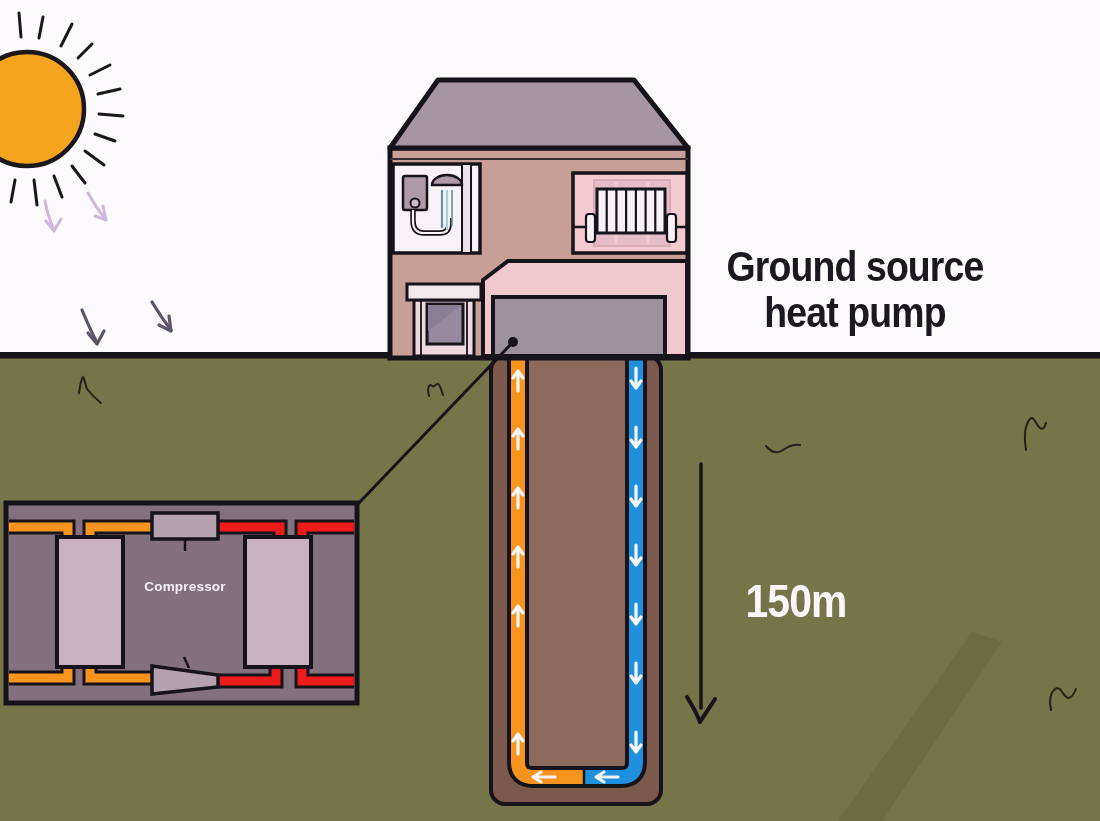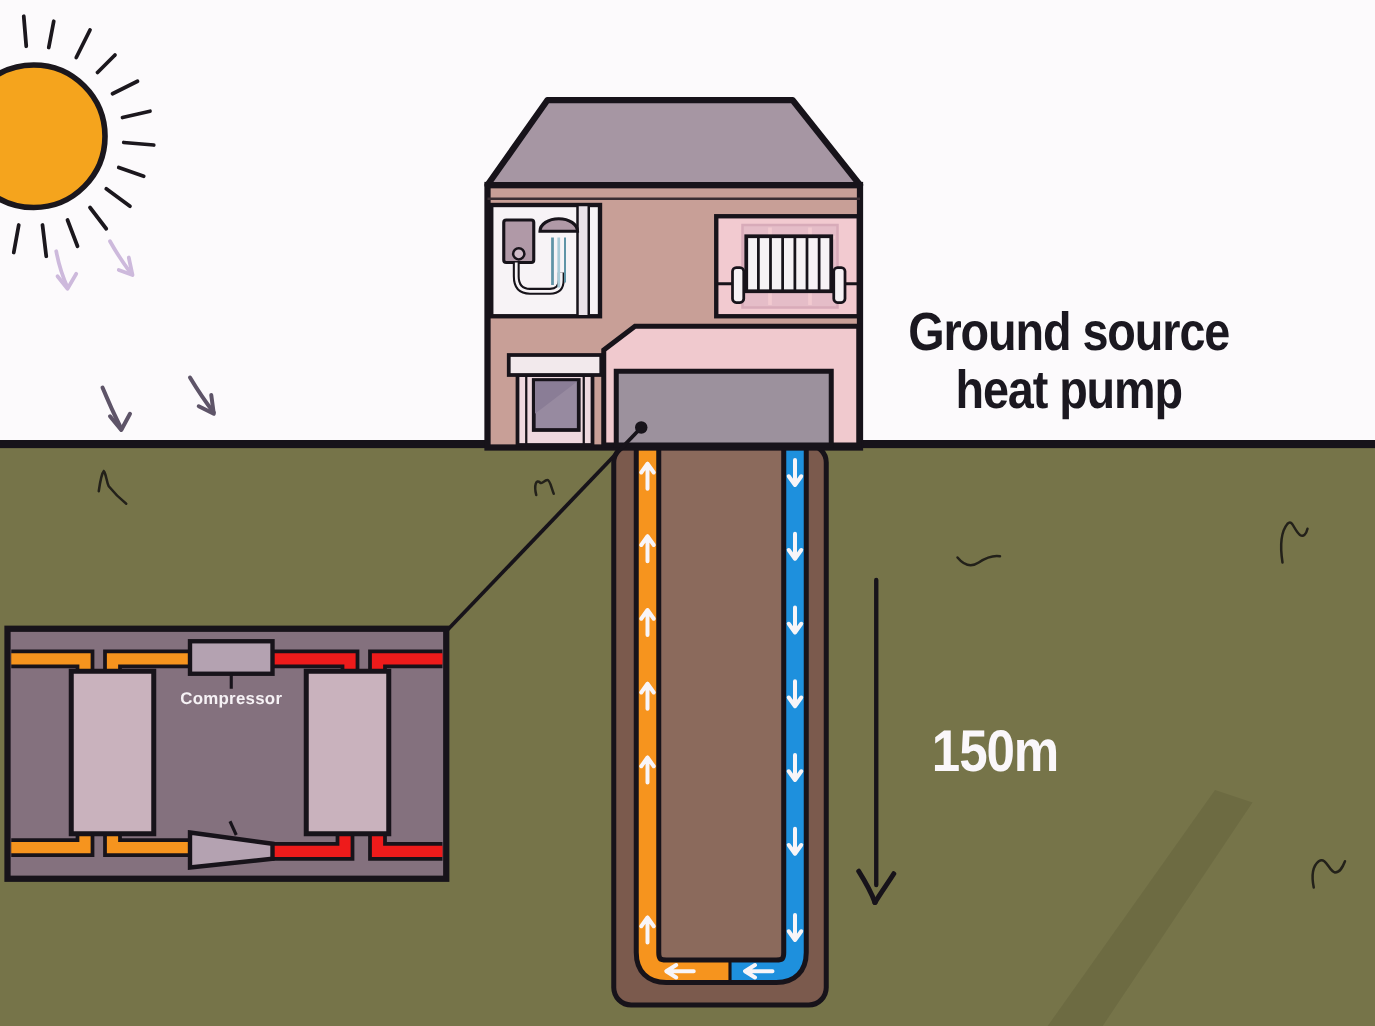--- a/index.html
+++ b/index.html
@@ -16,20 +16,21 @@
     left:690px;top:243px;width:330px;text-align:center;
     font-size:43px;font-weight:700;color:#1b1820;line-height:46px;letter-spacing:-1px;
   }
   .depth{
     left:738px;top:573px;width:115px;text-align:center;
     font-size:47px;font-weight:700;color:#FAF7FA;letter-spacing:-1px;
   }
   .inset-label{
     color:#F6F2F5;font-weight:700;font-size:13.5px;line-height:16px;text-align:center;
     letter-spacing:0.2px;
+    margin-top:28px;
   }
   .lbl-compressor{left:125px;top:551px;width:120px;}
   .lbl-valve{left:125px;top:623px;width:120px;}
 </style>
 </head>
 <body>
 
 <div class="canvas">
 
 <svg class="scene" width="1100" height="821" viewBox="0 0 1100 821">

